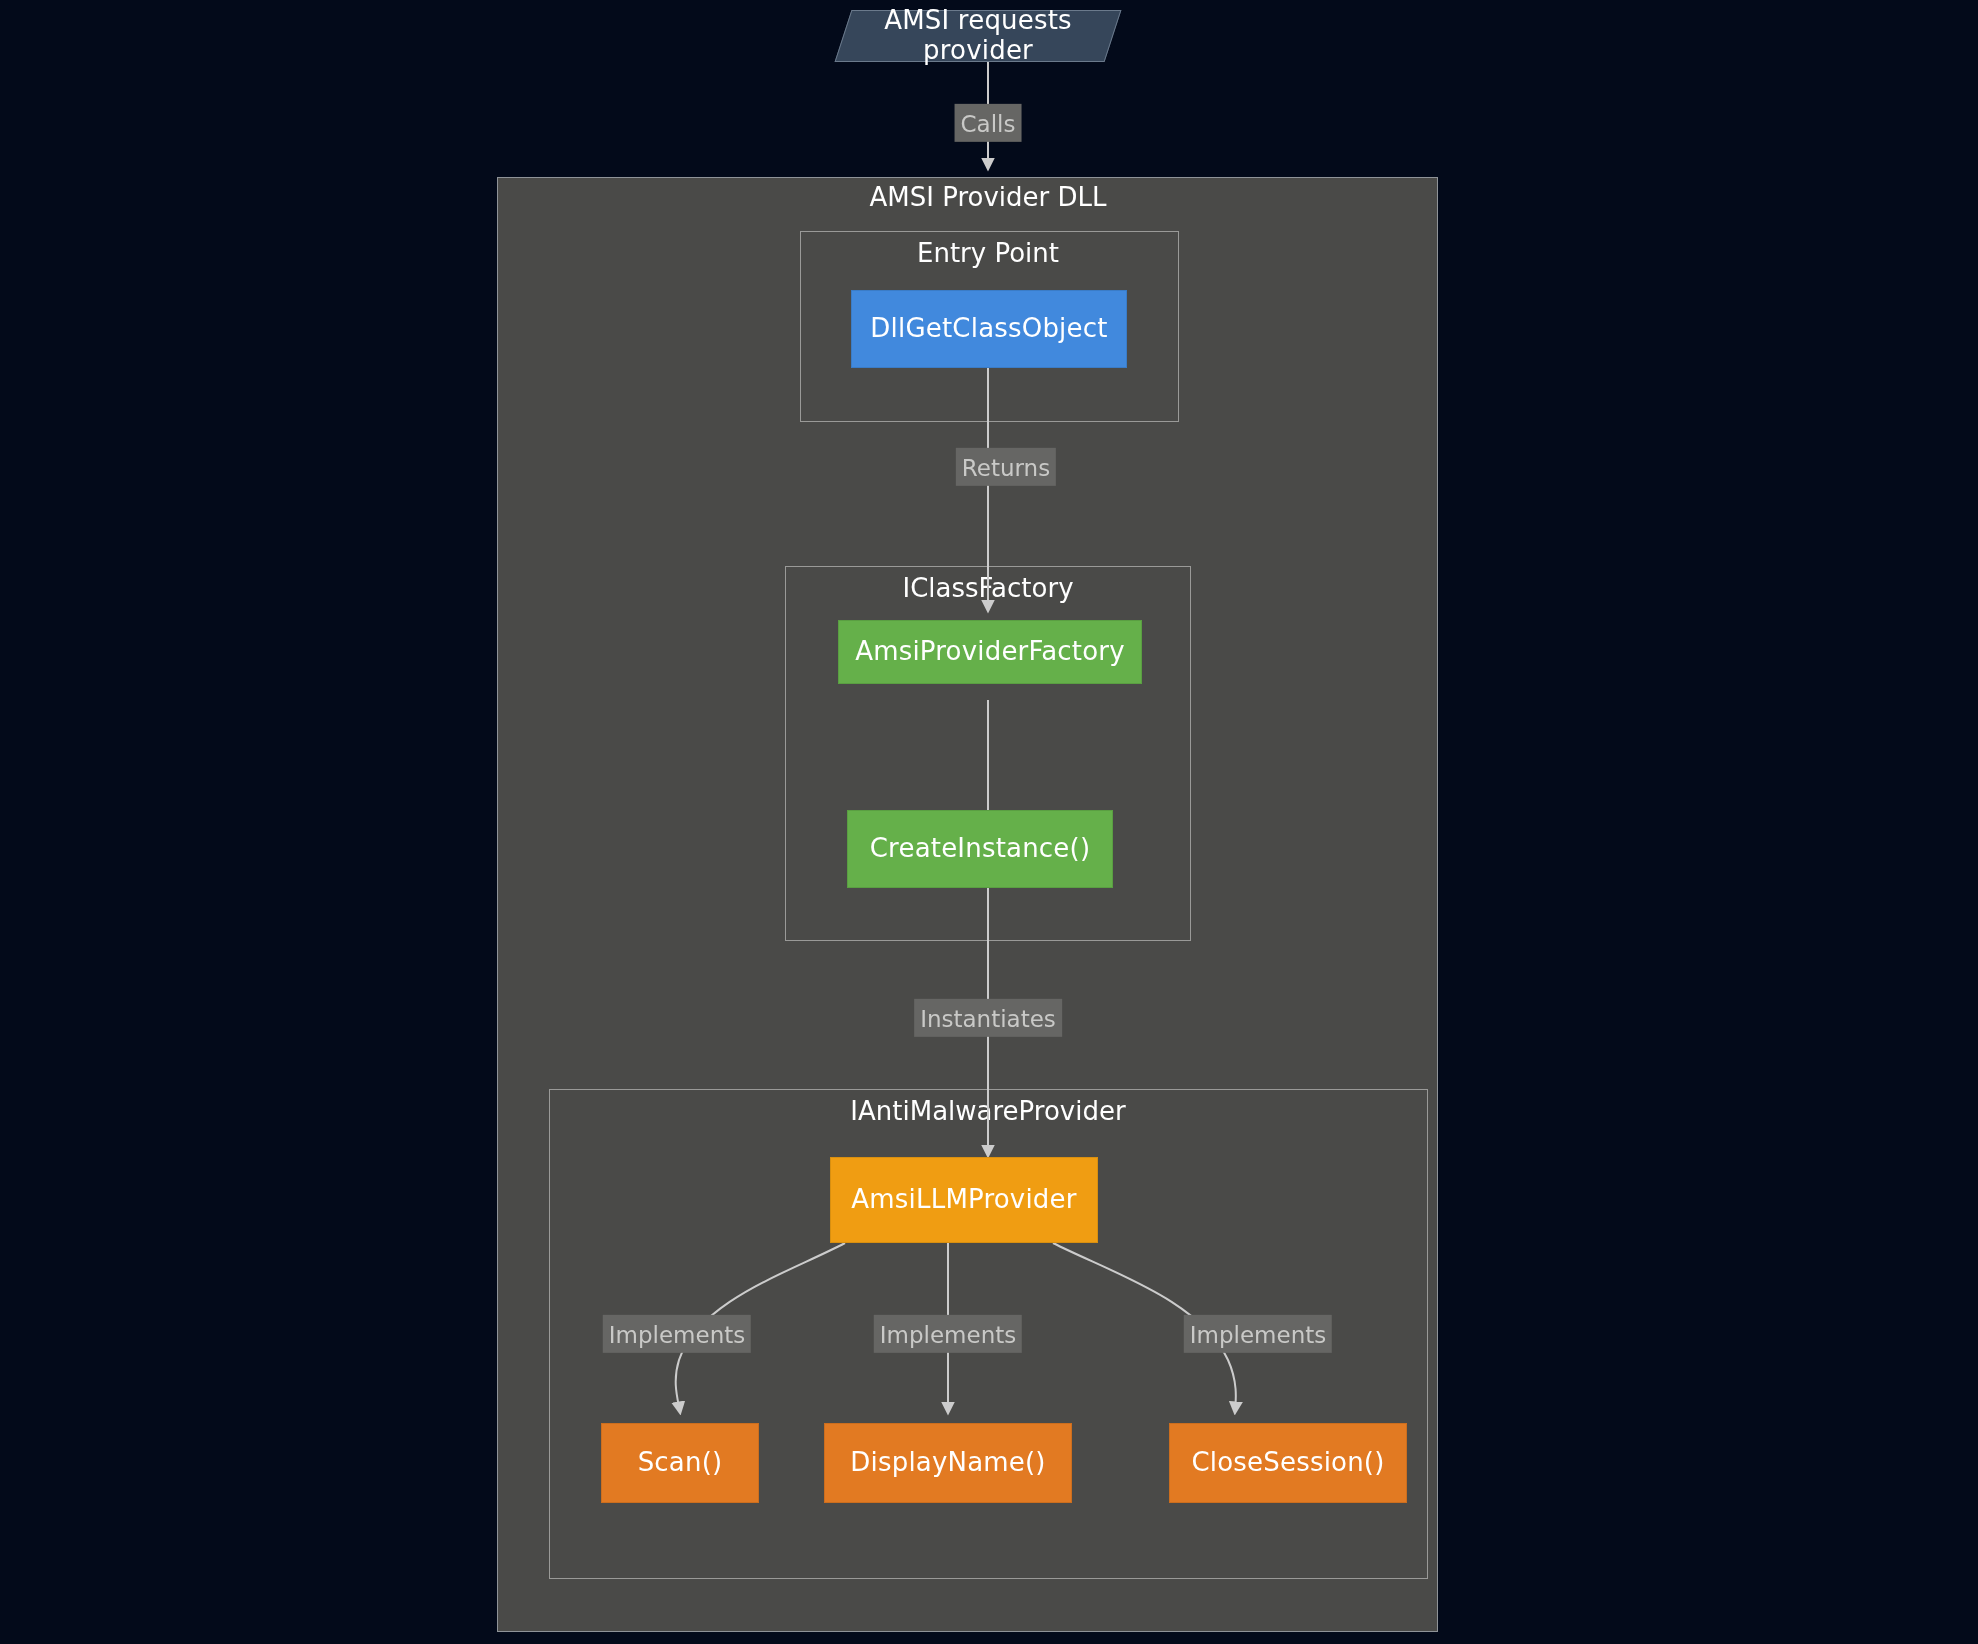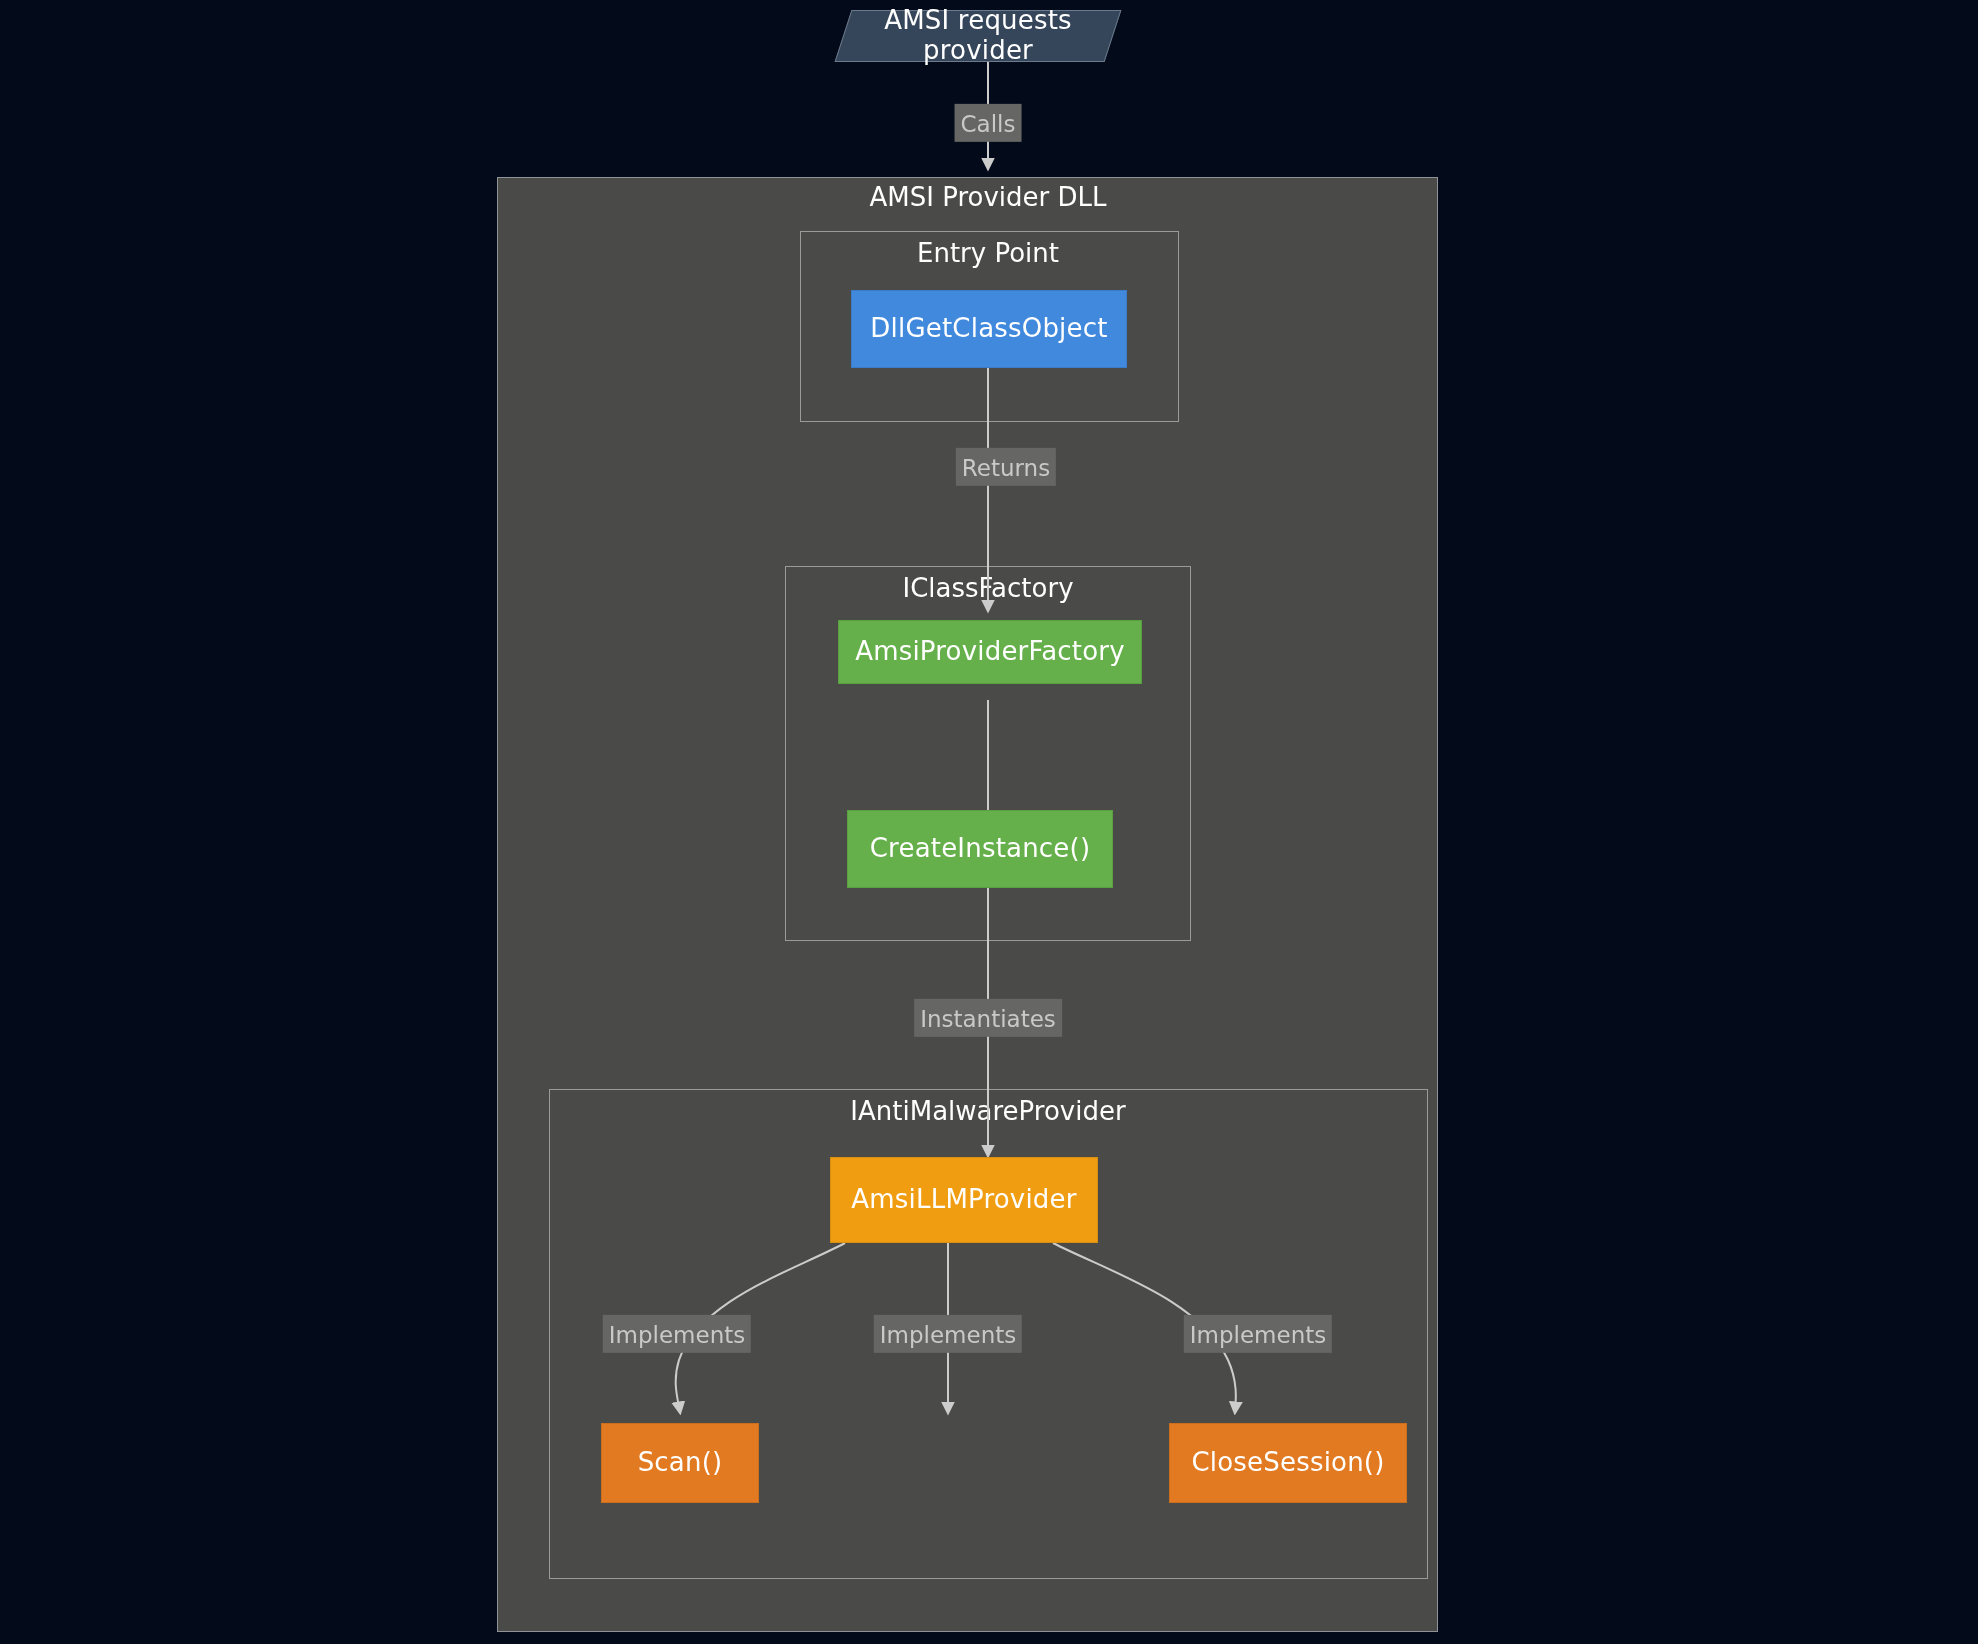--- a/index.html
+++ b/index.html
@@ -141,20 +141,23 @@
   </div>
 
   <div class="node node-amber" style="left:830px; top:1157px; width:268px; height:86px;">
     <span>AmsiLLMProvider</span>
   </div>
 
   <div class="node node-orange" style="left:601px; top:1423px; width:158px; height:80px;">
     <span>Scan()</span>
   </div>
 
+  <div class="node node-orange" style="left:824px; top:1423px; width:248px; height:80px;">
+    <span>DisplayName()</span>
+  </div>
 
   <div class="node node-orange" style="left:1141px; top:1423px; width:238px; height:80px;margin-left:28px;">
     <span>CloseSession()</span>
   </div>
 
   <div class="edge-label" style="left:988px; top:123px;">Calls</div>
 
   <div class="edge-label" style="left:988px; top:467px;margin-left:18px;">Returns</div>
 
   <div class="edge-label" style="left:988px; top:1018px;">Instantiates</div>

